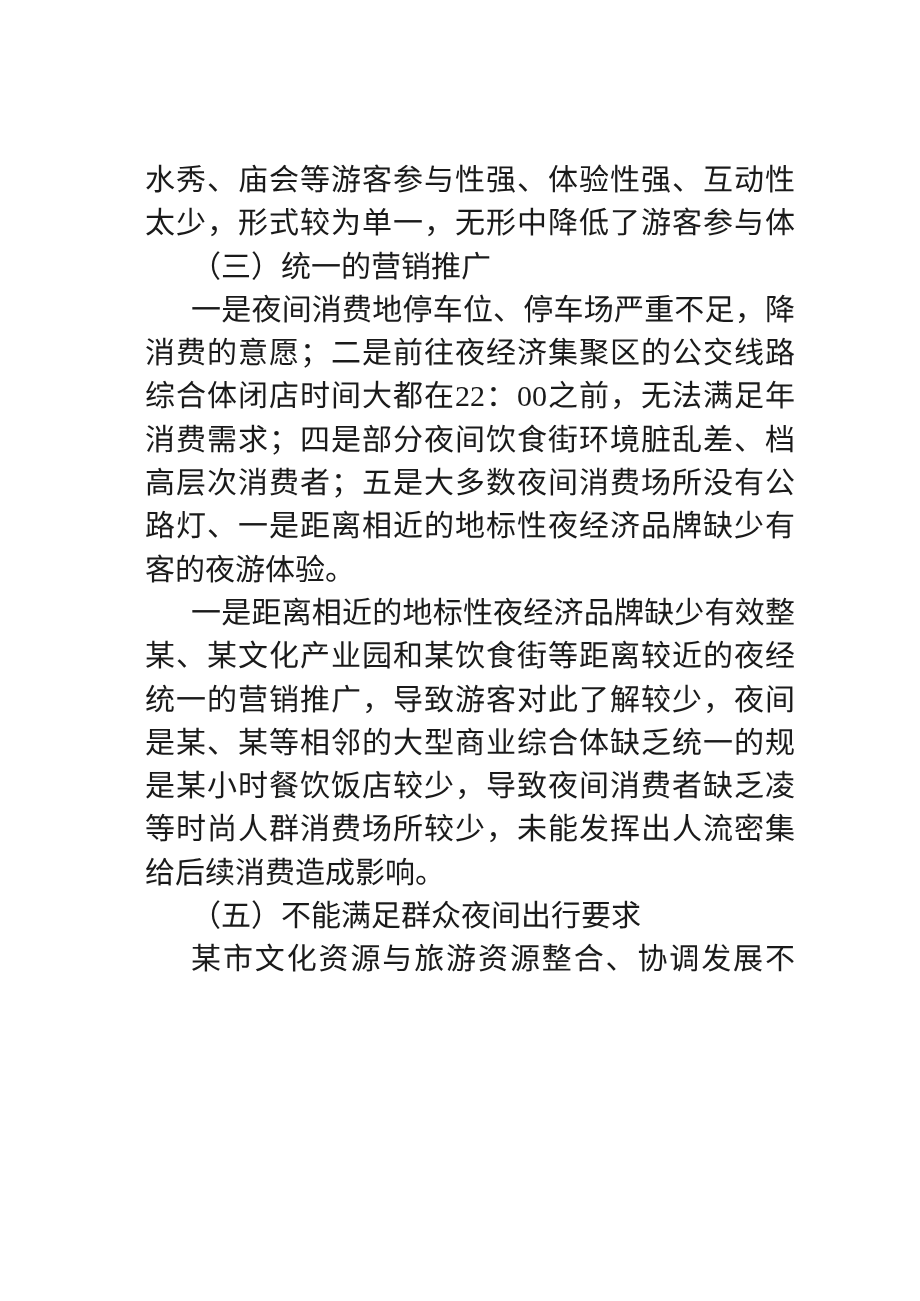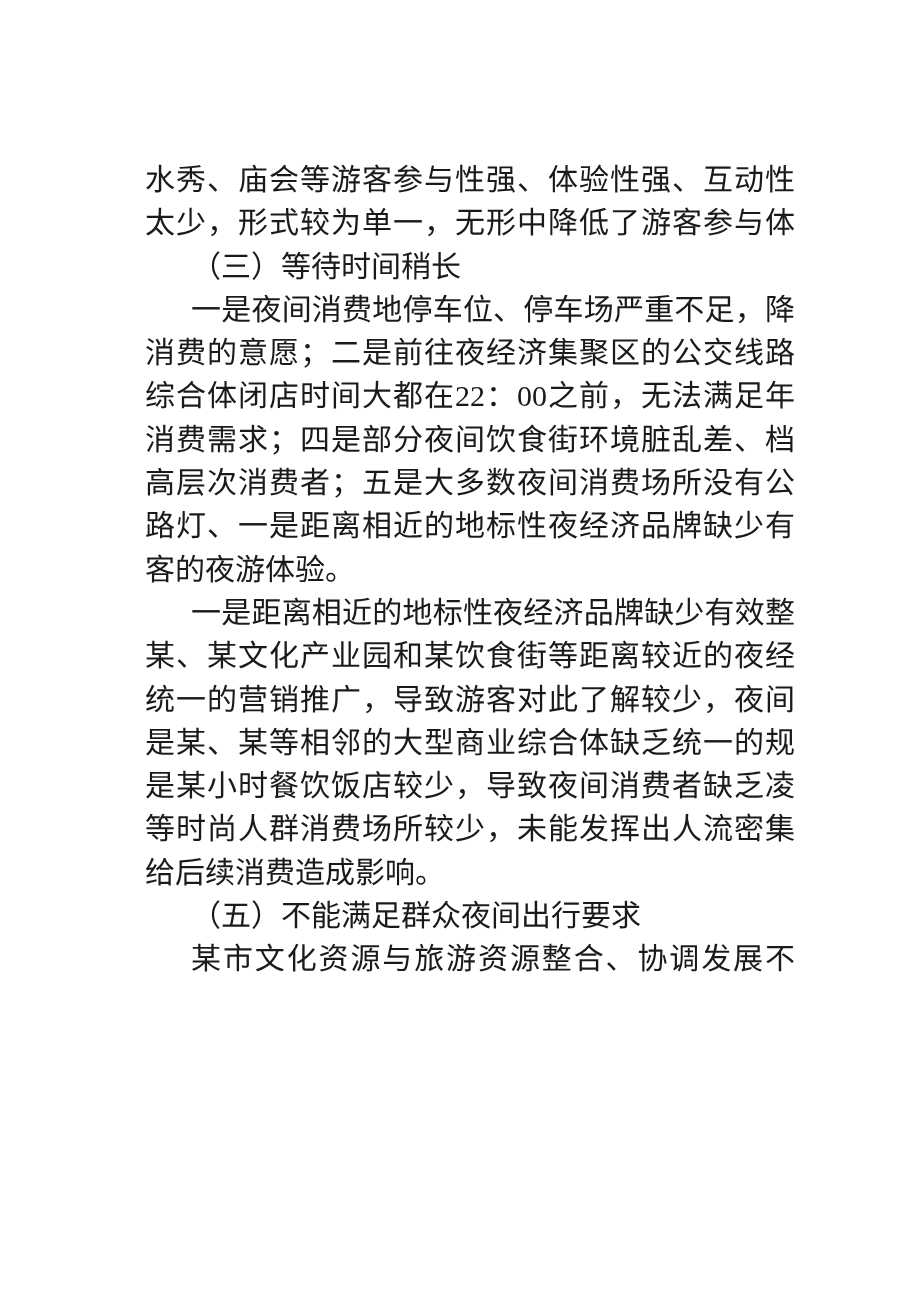--- a/index.html
+++ b/index.html
@@ -43,21 +43,21 @@
     padding-left: 46px;
   }
 </style>
 </head>
 <body>
 
 <div class="page">
   <div class="text-block">
     <div class="line j">水秀、庙会等游客参与性强、体验性强、互动性强的夜经济业态</div>
     <div class="line j">太少，形式较为单一，无形中降低了游客参与体验的积极性和主</div>
-    <div class="line i">（三）等待时间稍长</div>
+    <div class="line i">（三）统一的营销推广</div>
     <div class="line j i">一是夜间消费地停车位、停车场严重不足，降低了群众夜间</div>
     <div class="line j">消费的意愿；二是前往夜经济集聚区的公交线路相对较少、收车</div>
     <div class="line j">综合体闭店时间大都在22：00之前，无法满足年轻消费者的娱乐</div>
     <div class="line j">消费需求；四是部分夜间饮食街环境脏乱差、档次低，不能吸引</div>
     <div class="line j">高层次消费者；五是大多数夜间消费场所没有公共Wi-Fi；六是</div>
     <div class="line j">路灯、一是距离相近的地标性夜经济品牌缺少有效整合，影响游</div>
     <div class="line">客的夜游体验。</div>
     <div class="line j i">一是距离相近的地标性夜经济品牌缺少有效整合，如天某、</div>
     <div class="line j">某、某文化产业园和某饮食街等距离较近的夜经济集聚区，没有</div>
     <div class="line j">统一的营销推广，导致游客对此了解较少，夜间消费时间短；二</div>

